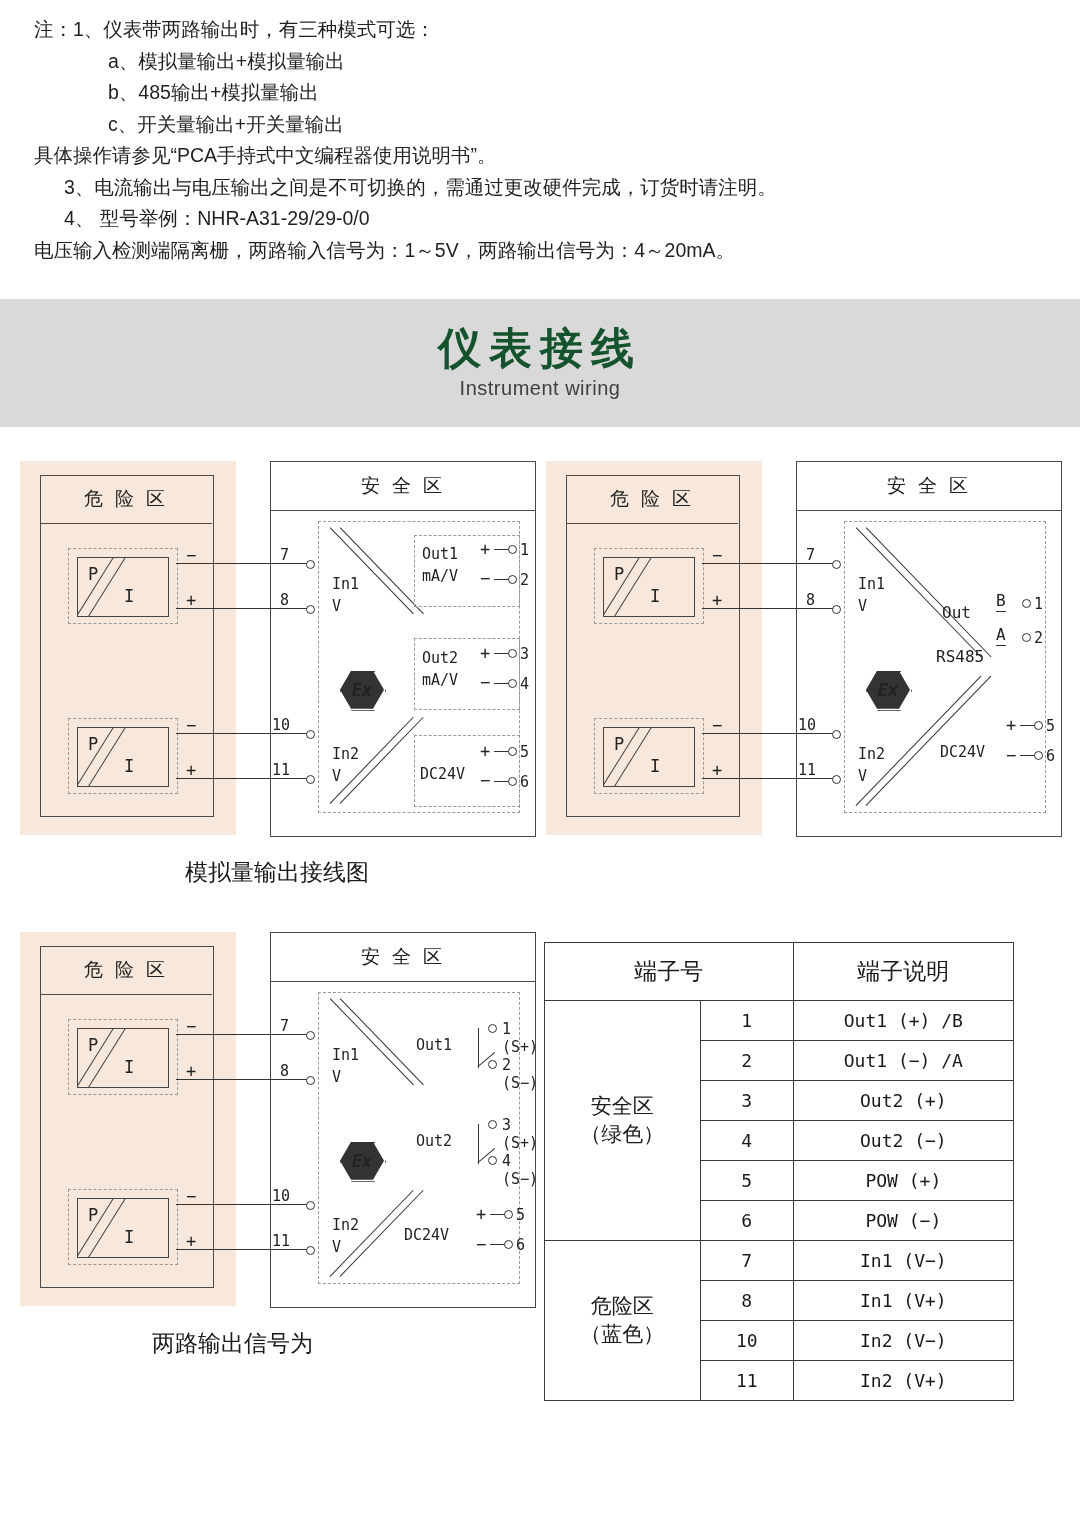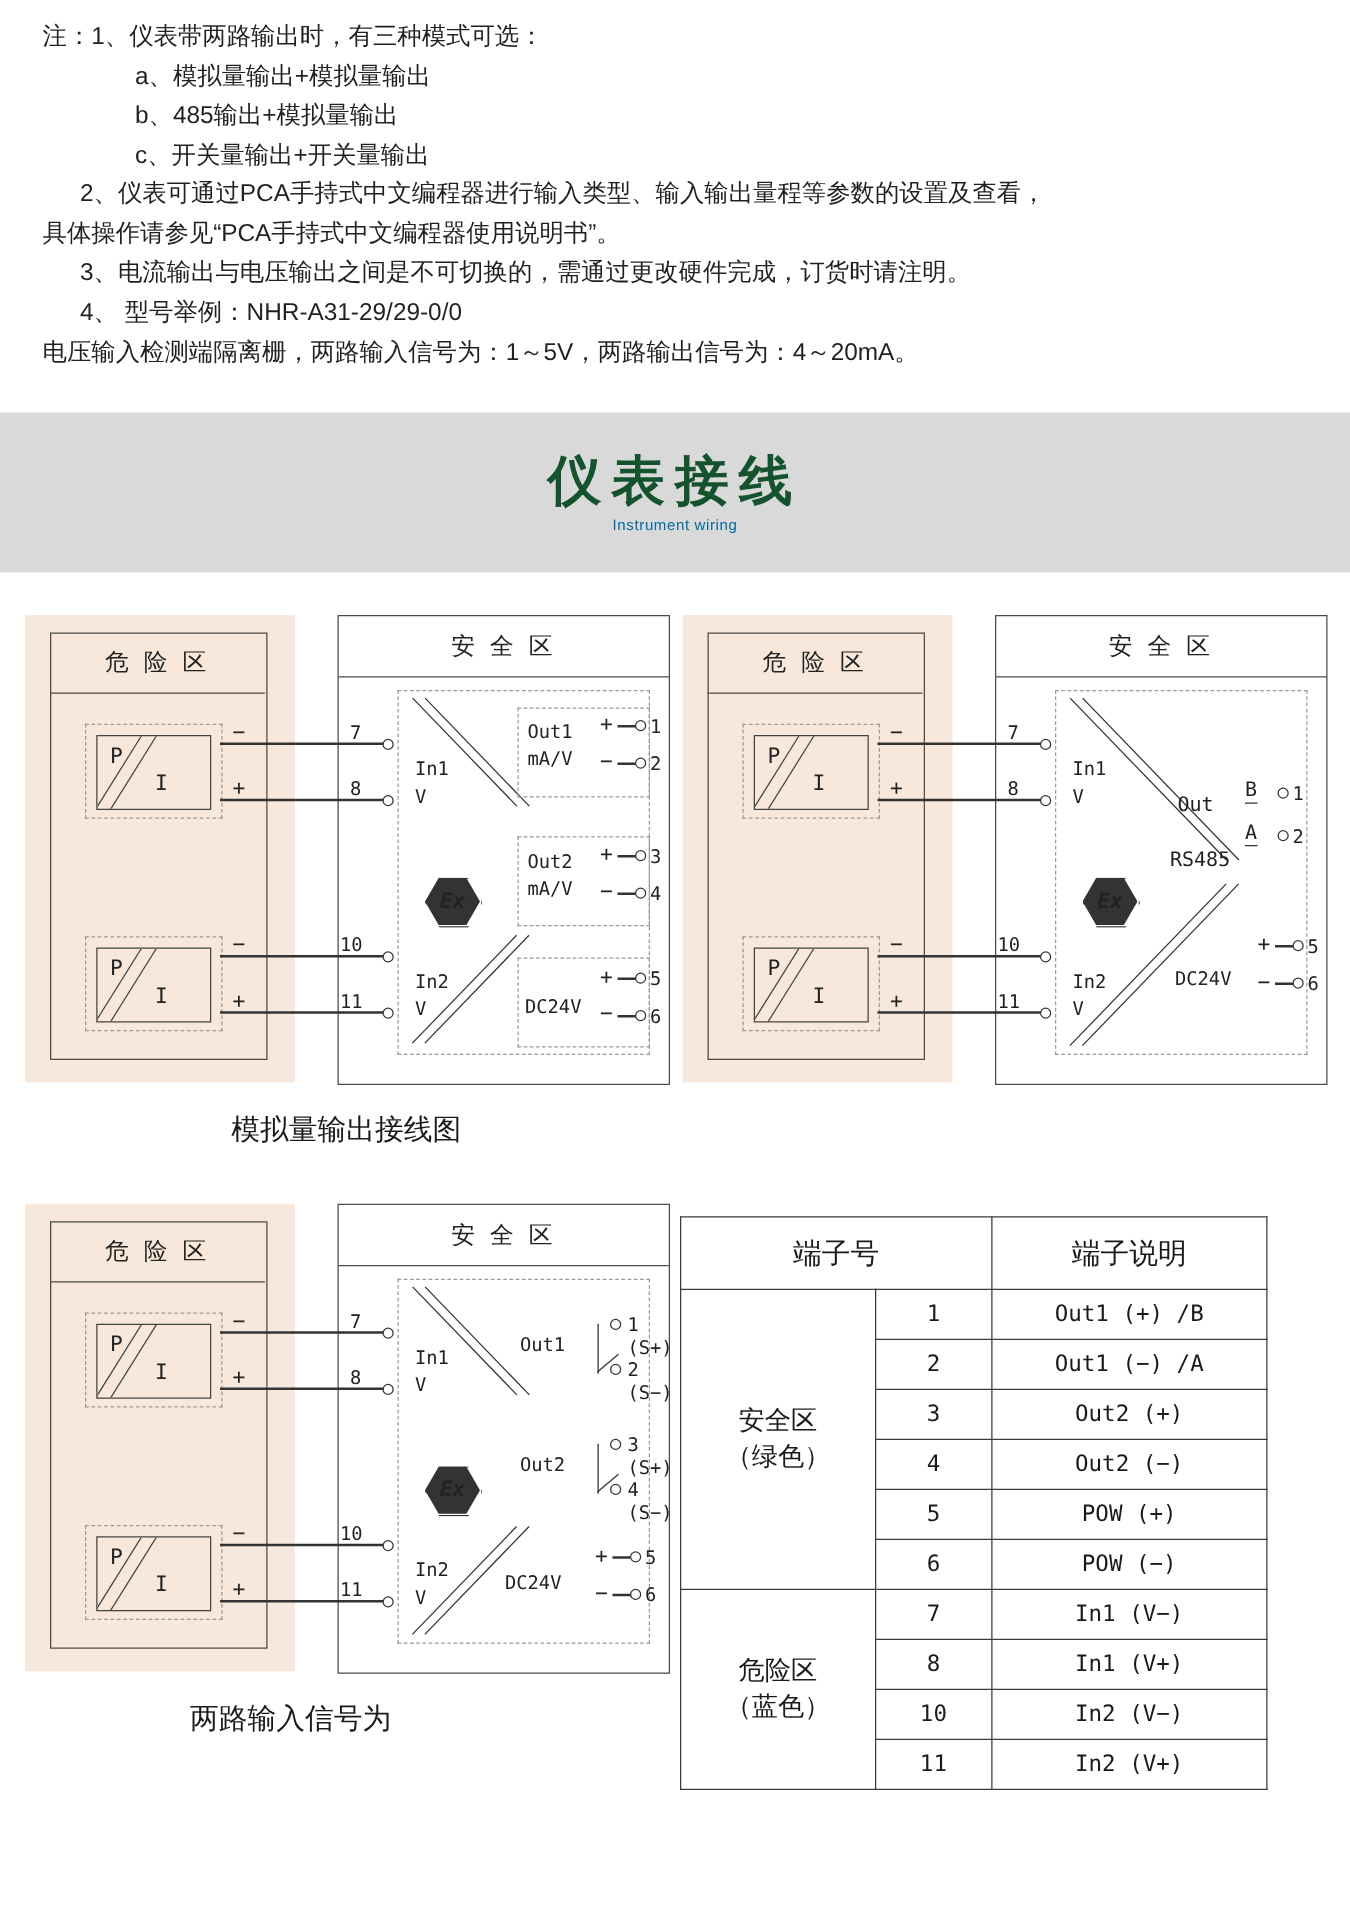--- a/index.html
+++ b/index.html
@@ -21,21 +21,21 @@
   .banner{
     margin-top:22px;
     background:#d9d9d9;
     height:128px;
     display:flex;flex-direction:column;align-items:center;justify-content:center;
   }
   .banner .cn{
     font-size:43px;font-weight:bold;letter-spacing:8px;color:#14532d;
     line-height:1.1;
   }
-  .banner .en{font-size:12px;color:#0369a1;margin-top:4px;letter-spacing:.5px;}
+  .banner .en{font-size:20px;color:#404040;margin-top:4px;letter-spacing:.5px;}
 
   
   .diagrams{padding:26px 18px 0 18px;}
   .row{display:flex;justify-content:space-between;}
   .cell{width:518px;}
 
   .diagram{
     position:relative;
     width:518px;height:390px;
     font-family:"DejaVu Sans Mono","Liberation Mono",monospace;
@@ -136,21 +136,20 @@
 </head>
 <body>
 
 <div class="page">
 
   <div class="notes">
     <p>注：1、仪表带两路输出时，有三种模式可选：</p>
     <p class="ind2">a、模拟量输出+模拟量输出</p>
     <p class="ind2">b、485输出+模拟量输出</p>
     <p class="ind2">c、开关量输出+开关量输出</p>
-    <p class="ind1">2、仪表可通过PCA手持式中文编程器进行输入类型、输入输出量程等参数的设置及查看，</p>
     <p>具体操作请参见“PCA手持式中文编程器使用说明书”。</p>
     <p class="ind1">3、电流输出与电压输出之间是不可切换的，需通过更改硬件完成，订货时请注明。</p>
     <p class="ind1">4、 型号举例：NHR-A31-29/29-0/0</p>
     <p>电压输入检测端隔离栅，两路输入信号为：1～5V，两路输出信号为：4～20mA。</p>
   </div>
 
   <div class="banner">
     <div class="cn">仪表接线</div>
     <div class="en">Instrument wiring</div>
   </div>
@@ -424,21 +423,21 @@
           <div class="lbl" style="left:386px;top:302px;">DC24V</div>
           <div class="sign" style="left:458px;top:280px;">+</div>
           <div class="sign" style="left:458px;top:310px;">−</div>
           <div class="wire" style="left:472px;top:290px;width:18px;"></div>
           <div class="wire" style="left:472px;top:320px;width:18px;"></div>
           <div class="dot" style="left:486px;top:286px;"></div>
           <div class="dot" style="left:486px;top:316px;"></div>
           <div class="tnum" style="left:498px;top:282px;">5</div>
           <div class="tnum" style="left:498px;top:312px;">6</div>
         </div>
-        <div class="caption left-cap">两路输入信号为</div>
+        <div class="caption left-cap">两路输出信号为</div>
       </div>
 
       <div class="cell">
         <table class="ttable">
           <tbody>
               <tr>
             <th colspan="2">端子号</th>
             <th>端子说明</th>
           </tr>
 

